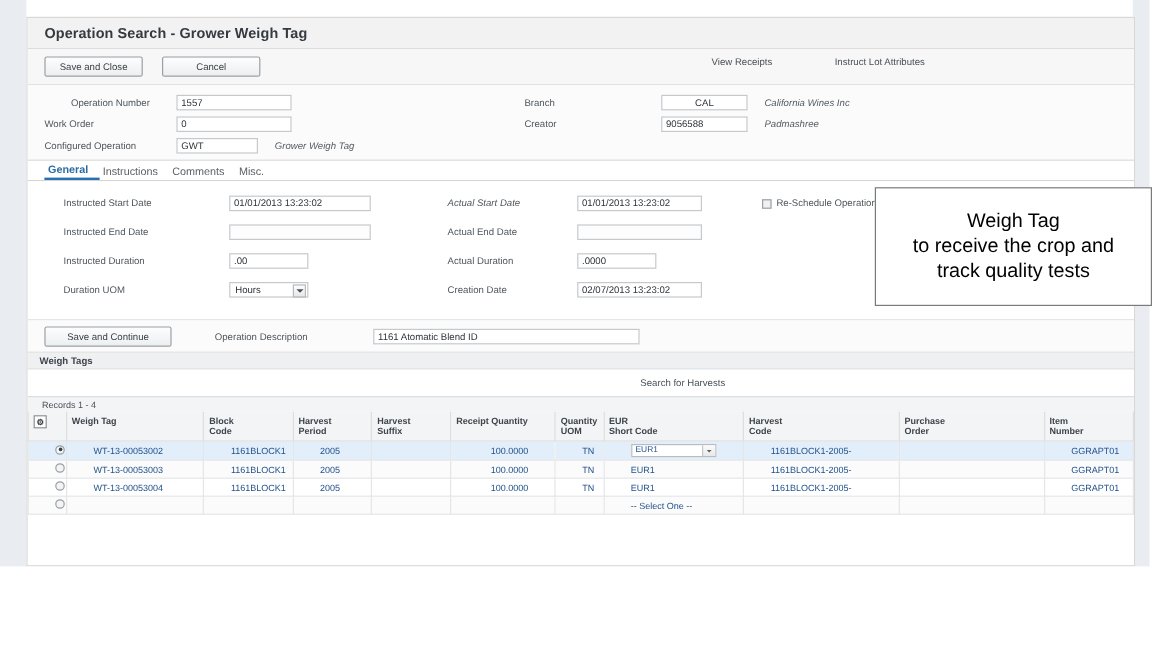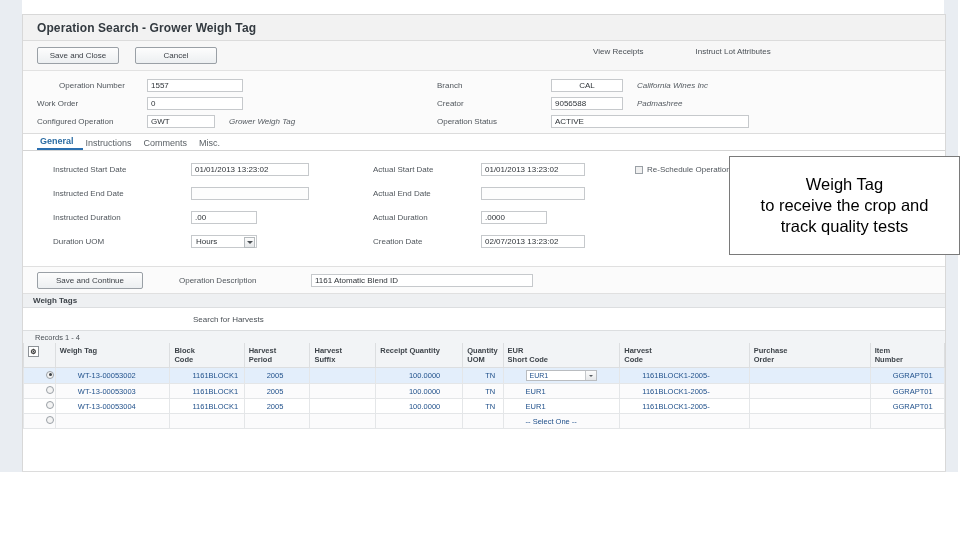--- a/index.html
+++ b/index.html
@@ -235,20 +235,21 @@
   .section-title {
     font-size: 8px;
     font-weight: bold;
     color: #3e444a;
   }
   .search-row {
     height: 22px;
     background: #ffffff;
     display: flex;
     align-items: center;
+    justify-content: center;
     position: relative;
   }
   .search-link {
     font-size: 8px;
     color: #4a5056;
     cursor: pointer;
     margin-left: 170px;
   }
   .records-row {
     height: 13px;
@@ -433,24 +434,20 @@
         <span class="inp" style="width:68px;">GWT</span>
         <span class="side-note" style="margin-left:14px;">Grower Weigh Tag</span>
       </div>
 
       <div class="fld" style="left:414px; top:26px;">
         <span class="fld-label" style="width:114px;">Creator</span>
         <span class="inp" style="width:72px;">9056588</span>
         <span class="side-note" style="margin-left:14px;">Padmashree</span>
       </div>
 
-      <div class="fld" style="left:414px; top:44px;">
-        <span class="fld-label" style="width:114px;">Operation Status</span>
-        <span class="inp" style="width:198px;">ACTIVE</span>
-      </div>
     </div>
 
     <div class="tabs-row">
       <span class="tab active">General</span>
       <span class="tab">Instructions</span>
       <span class="tab">Comments</span>
       <span class="tab">Misc.</span>
     </div>
 
     <div class="gen-panel">
@@ -474,21 +471,21 @@
         <span class="fld-label" style="width:138px;">Duration UOM</span>
         <span class="sel" style="width:66px;">
           <span>Hours</span>
           <span class="arrow-box">
               <span class="caret"></span>
             </span>
         </span>
       </div>
 
       <div class="fld" style="left:350px; top:12px;">
-        <span class="fld-label" style="width:108px;">Actual Start Date</span>
+        <span class="fld-label" style="width:108px;font-style:italic;">Actual Start Date</span>
         <span class="inp" style="width:104px;">01/01/2013 13:23:02</span>
       </div>
 
       <div class="fld" style="left:350px; top:36px;">
         <span class="fld-label" style="width:108px;">Actual End Date</span>
         <span class="inp readonlyish" style="width:104px;"></span>
       </div>
 
       <div class="fld" style="left:350px; top:60px;">
         <span class="fld-label" style="width:108px;">Actual Duration</span>

